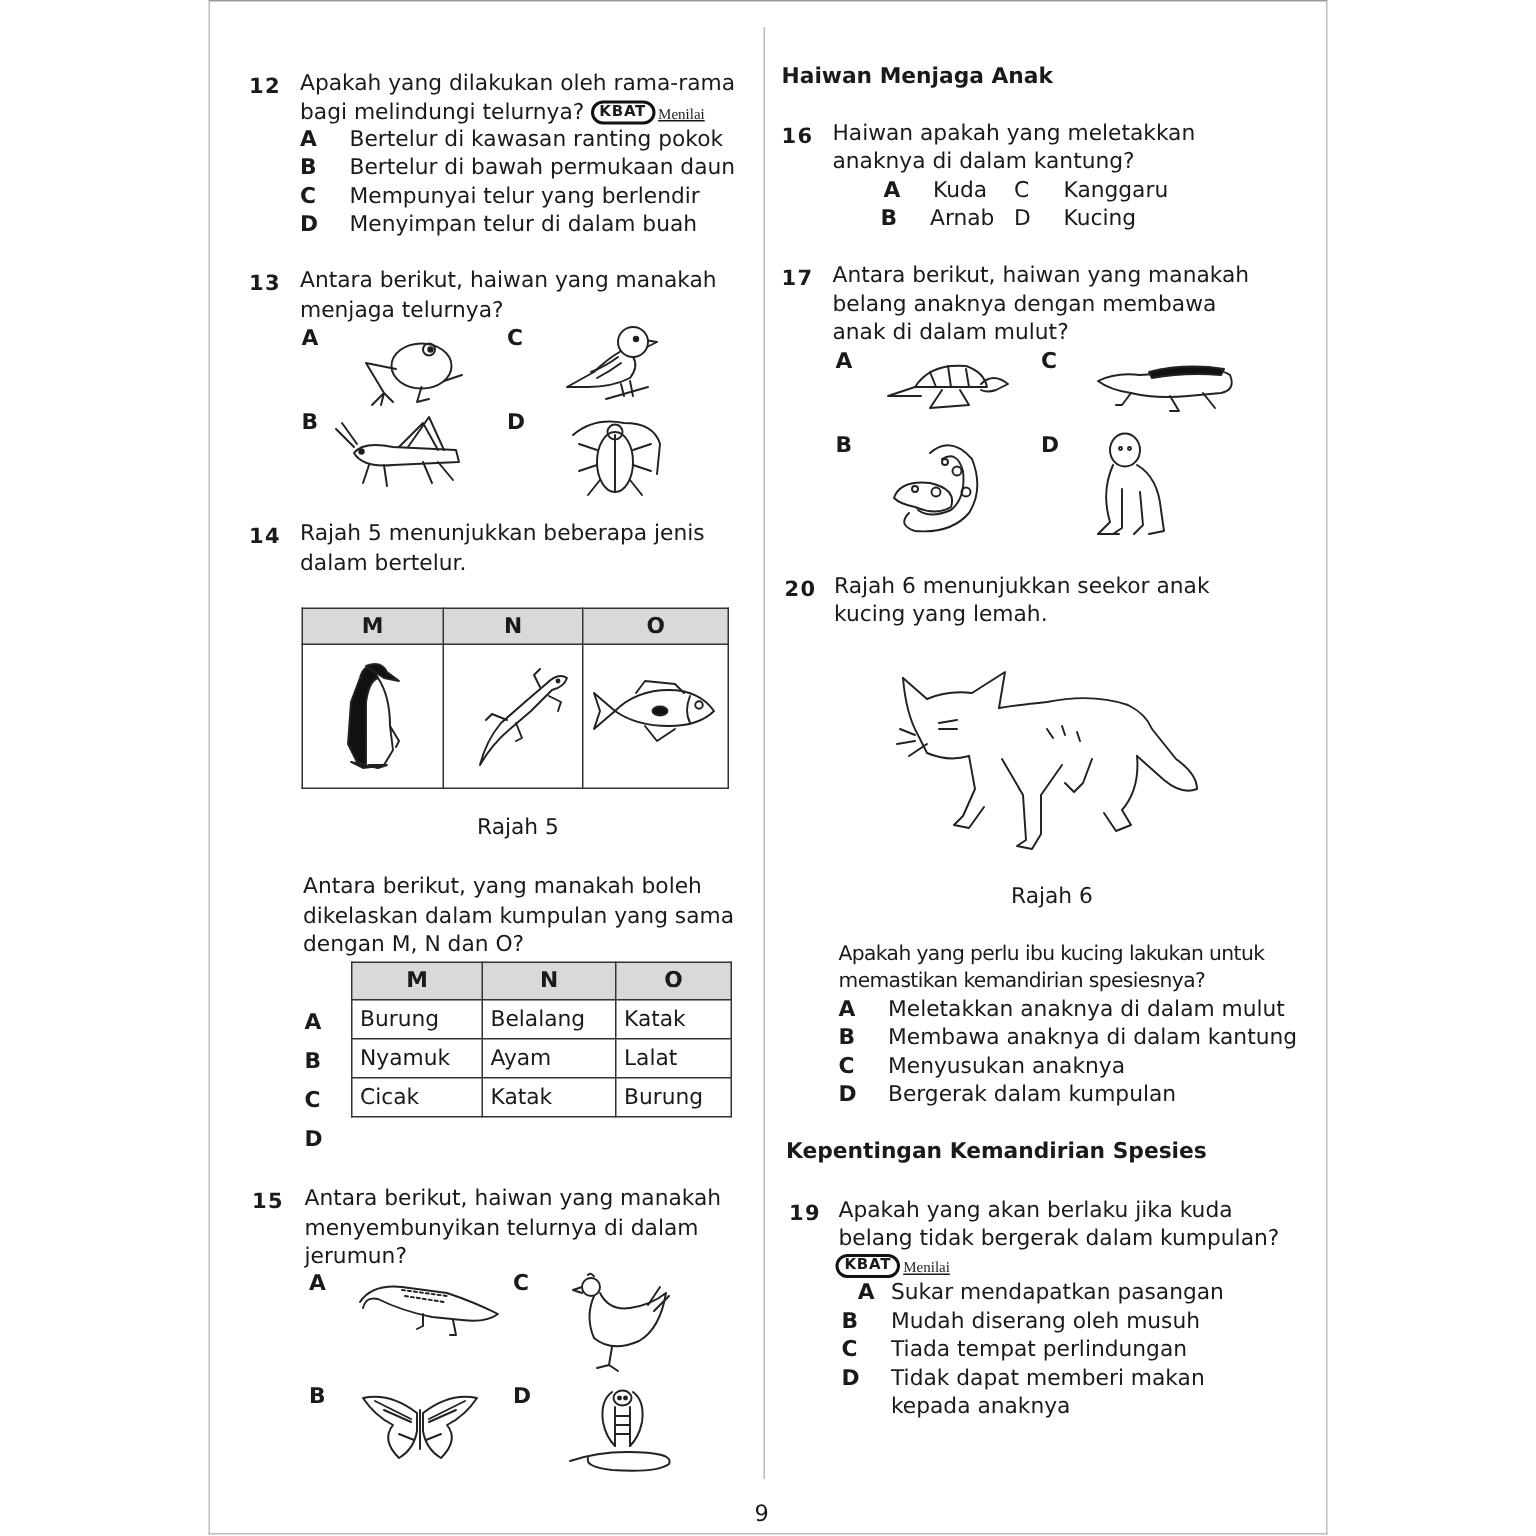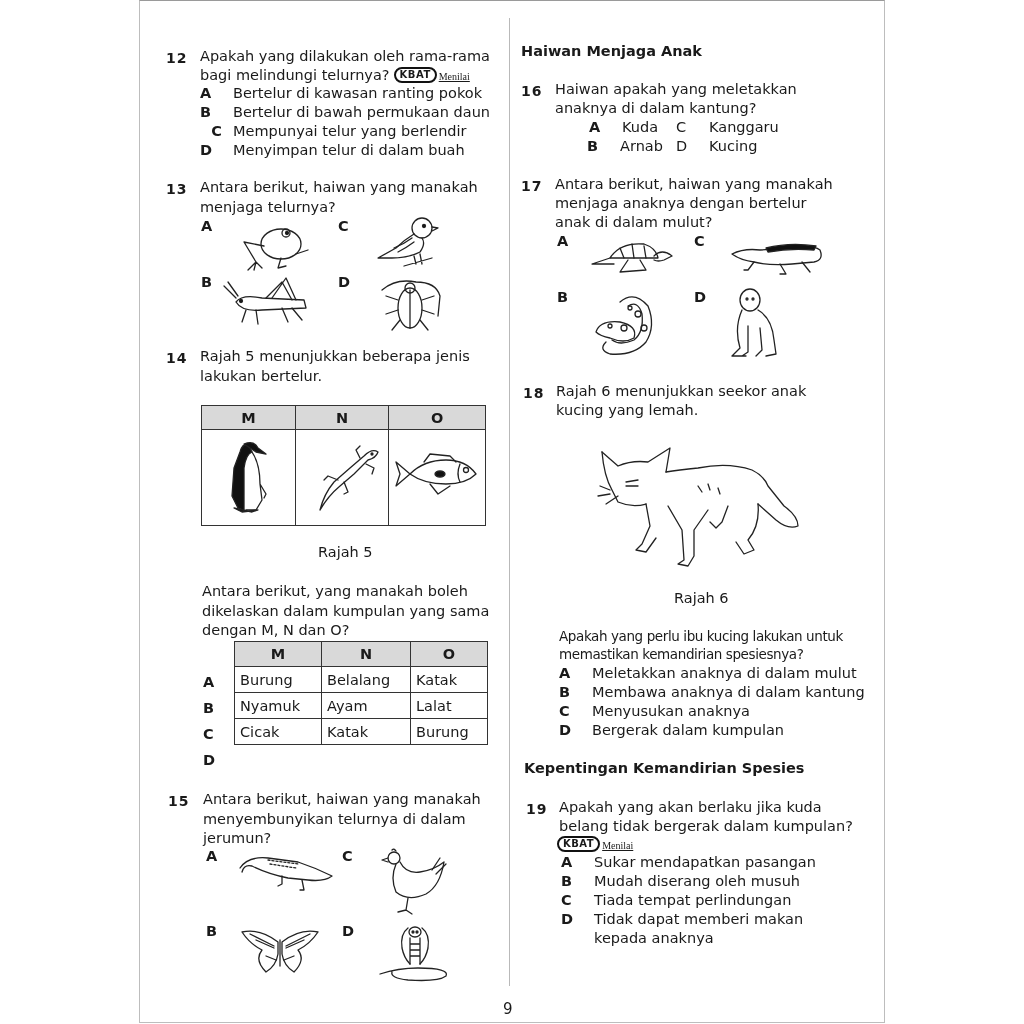--- a/index.html
+++ b/index.html
@@ -31,21 +31,21 @@
 
 <div class="page"></div>
 <div class="divider"></div>
 
 <div>
   <div class="qn" style="left:166px;top:50px;">12</div>
   <div class="qt" style="left:200px;top:47px;">Apakah yang dilakukan oleh rama-rama</div>
   <div class="qt" style="left:200px;top:66px;"><span>bagi melindungi telurnya?</span><span class="kbat">KBAT</span><span class="menilai">Menilai</span></div>
   <div class="opt" style="left:200px;top:84px;"><span class="l">A</span><span>Bertelur di kawasan ranting pokok</span></div>
   <div class="opt" style="left:200px;top:103px;"><span class="l">B</span><span>Bertelur di bawah permukaan daun</span></div>
-  <div class="opt" style="left:200px;top:122px;text-align:center;"><span class="l">C</span><span>Mempunyai telur yang berlendir</span></div>
+  <div class="opt" style="left:200px;top:122px;"><span class="l">C</span><span>Mempunyai telur yang berlendir</span></div>
   <div class="opt" style="left:200px;top:141px;"><span class="l">D</span><span>Menyimpan telur di dalam buah</span></div>
 </div>
 
 <div>
   <div class="qn" style="left:166px;top:181px;">13</div>
   <div class="qt" style="left:200px;top:178px;">Antara berikut, haiwan yang manakah</div>
   <div class="qt" style="left:200px;top:198px;">menjaga telurnya?</div>
   <div class="lbl" style="left:201px;top:218px;">A</div>
   <div class="lbl" style="left:201px;top:274px;">B</div>
   <div class="lbl" style="left:338px;top:218px;">C</div>
@@ -81,21 +81,21 @@
     <ellipse cx="34" cy="32" rx="12" ry="20"></ellipse>
       <path d="M34 14 L34 52"></path>
       <circle cx="34" cy="12" r="5"></circle>
     <path d="M22 24 L10 20 M22 34 L10 38 M24 44 L16 54 M46 24 L58 20 M46 34 L58 38 M44 44 L52 54"></path>
   </svg>
 </div>
 
 <div>
   <div class="qn" style="left:166px;top:350px;">14</div>
   <div class="qt" style="left:200px;top:347px;">Rajah 5 menunjukkan beberapa jenis</div>
-  <div class="qt" style="left:200px;top:367px;">lakukan bertelur.</div>
+  <div class="qt" style="left:200px;top:367px;">dalam bertelur.</div>
 
   <table class="t" style="left:201px;top:405px;width:285px;">
     <tbody>
         <tr style="height:24px;">
       <th style="width:33%;">M</th>
       <th style="width:33%;">N</th>
       <th>O</th>
     </tr>
     <tr style="height:96px;">
       <td></td>
@@ -211,21 +211,21 @@
   <div class="qt" style="left:555px;top:99px;">anaknya di dalam kantung?</div>
   <div class="opt" style="left:556px;top:118px;margin-left:33px;"><span class="l">A</span><span>Kuda</span></div>
   <div class="opt" style="left:556px;top:137px;margin-left:31px;"><span class="l">B</span><span>Arnab</span></div>
   <div class="opt" style="left:676px;top:118px;"><span class="l" style="font-weight:normal;">C</span><span>Kanggaru</span></div>
   <div class="opt" style="left:676px;top:137px;"><span class="l" style="font-weight:normal;">D</span><span>Kucing</span></div>
 </div>
 
 <div>
   <div class="qn" style="left:521px;top:178px;">17</div>
   <div class="qt" style="left:555px;top:175px;">Antara berikut, haiwan yang manakah</div>
-  <div class="qt" style="left:555px;top:194px;">menjaga anaknya dengan bertelur</div>
+  <div class="qt" style="left:555px;top:194px;">belang anaknya dengan membawa</div>
   <div class="qt" style="left:555px;top:213px;">anak di dalam mulut?</div>
   <div class="lbl" style="left:557px;top:233px;">A</div>
   <div class="lbl" style="left:557px;top:289px;">B</div>
   <div class="lbl" style="left:694px;top:233px;">C</div>
   <div class="lbl" style="left:694px;top:289px;">D</div>
 
   <svg style="left:590px;top:240px;" width="84" height="34" viewBox="0 0 84 34">
     <path d="M20 18 Q30 2 54 4 Q66 8 68 18 Z"></path>
       <path d="M30 8 L34 18 M42 4 L44 18 M54 6 L56 18"></path>
     <path d="M64 16 Q72 8 82 16 L74 20 Q68 22 64 20"></path>
@@ -251,21 +251,21 @@
 
   <svg style="left:730px;top:288px;" width="50" height="72" viewBox="0 0 50 72">
     <ellipse cx="20" cy="12" rx="10" ry="11"></ellipse>
       <circle cx="17" cy="11" r="1"></circle>
       <circle cx="23" cy="11" r="1"></circle>
     <path d="M12 22 Q4 40 10 60 L2 68 L16 68 M28 22 Q42 30 44 52 L46 66 L36 68 M18 38 L18 64 L12 68 M30 40 L32 62 L26 68"></path>
   </svg>
 </div>
 
 <div>
-  <div class="qn" style="left:523px;top:385px;">18</div>
+  <div class="qn" style="left:523px;top:385px;">20</div>
   <div class="qt" style="left:556px;top:382px;">Rajah 6 menunjukkan seekor anak</div>
   <div class="qt" style="left:556px;top:401px;">kucing yang lemah.</div>
 
   <svg style="left:598px;top:446px;" width="204" height="128" viewBox="0 0 204 128">
     <path d="M4 6 L20 20 Q34 14 50 16 L72 2 L68 26"></path>
     <path d="M4 6 Q6 30 14 44 L20 56 Q34 62 48 58"></path>
     <path d="M68 26 Q80 24 100 22 Q130 16 154 24 Q166 30 170 40 L186 60 Q200 70 200 80 Q190 84 178 74 L160 58"></path>
     <path d="M160 58 Q162 80 150 94 L156 104 L146 108 L138 96"></path>
     <path d="M130 60 L124 76 L118 82 L112 76"></path>
     <path d="M48 58 L52 80 L44 98 L38 104 L48 106 L58 92"></path>
@@ -283,20 +283,20 @@
   <div class="opt" style="left:559px;top:721px;"><span class="l">D</span><span>Bergerak dalam kumpulan</span></div>
 </div>
 
 <div class="heading" style="left:524px;top:760px;">Kepentingan Kemandirian Spesies</div>
 
 <div>
   <div class="qn" style="left:526px;top:801px;">19</div>
   <div class="qt" style="left:559px;top:798px;">Apakah yang akan berlaku jika kuda</div>
   <div class="qt" style="left:559px;top:817px;">belang tidak bergerak dalam kumpulan?</div>
   <div class="qt" style="left:557px;top:835px;"><span class="kbat" style="margin-left:0;">KBAT</span><span class="menilai">Menilai</span></div>
-  <div class="opt" style="left:561px;top:853px;"><span class="l">A</span><span>Sukar mendapatkan pasangan</span></div>
+  <div class="opt" style="left:561px;top:853px;text-align:center;"><span class="l">A</span><span>Sukar mendapatkan pasangan</span></div>
   <div class="opt" style="left:561px;top:872px;"><span class="l">B</span><span>Mudah diserang oleh musuh</span></div>
   <div class="opt" style="left:561px;top:891px;"><span class="l">C</span><span>Tiada tempat perlindungan</span></div>
   <div class="opt" style="left:561px;top:910px;"><span class="l">D</span><span>Tidak dapat memberi makan</span></div>
   <div class="opt" style="left:561px;top:929px;"><span class="l"></span><span>kepada anaknya</span></div>
 </div>
 
 <div class="pnum">9</div>
 
 </body></html>

